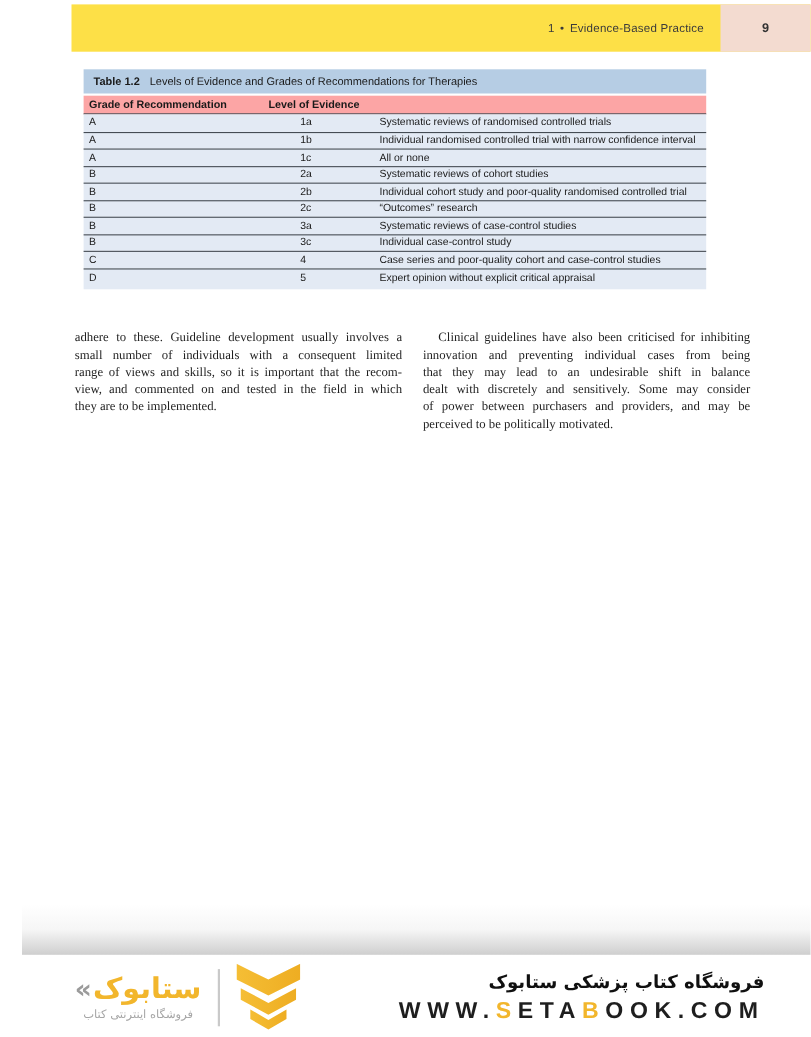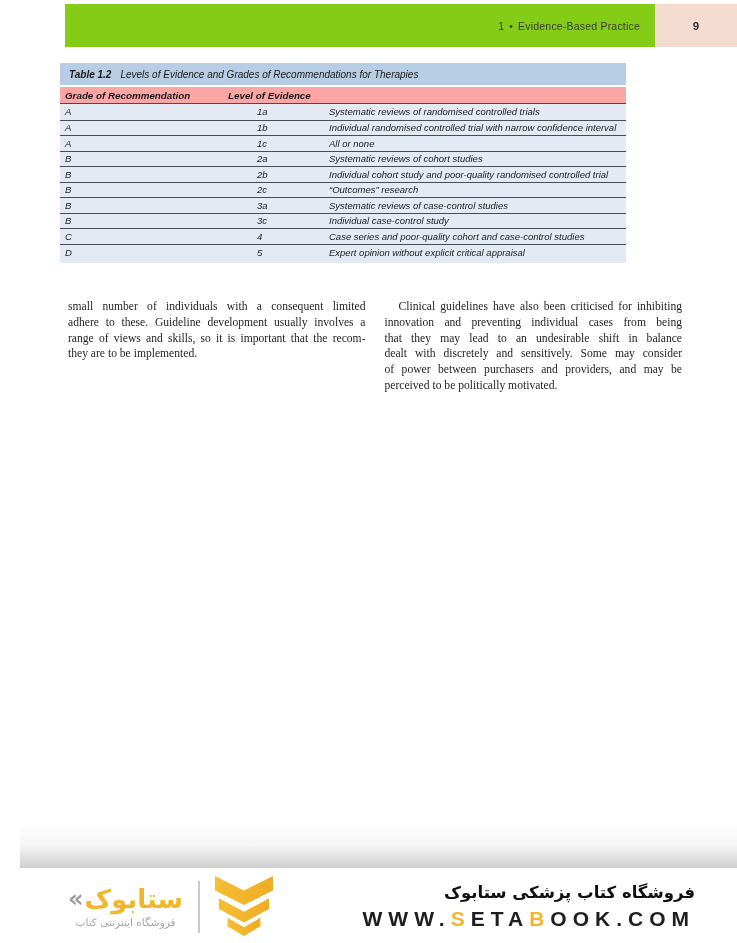--- a/index.html
+++ b/index.html
@@ -2,37 +2,37 @@
 <html><head>
 <meta charset="utf-8">
 <style>
   * { margin: 0; padding: 0; box-sizing: border-box; }
   html, body { width: 737px; height: 943px; background: #ffffff; overflow: hidden; }
   body { position: relative; font-family: "Liberation Sans", sans-serif; }
 
   
   .header-strip {
     position: absolute; left: 65px; right: 0; top: 4px; height: 43px;
-    background: #84cc16;
+    background: #fde047;
     display: flex; align-items: center; justify-content: flex-end;
   }
   .running-head {
     font-size: 10.5px; color: #3b3b3b; letter-spacing: 0.2px;
     margin-right: 97px; white-space: nowrap;
   }
   .running-head .sep { margin: 0 5px; color: #3b3b3b; }
   .pagenum-box {
     position: absolute; right: 0; top: 0; width: 82px; height: 43px;
     background: #f3dbd0;
     display: flex; align-items: center; justify-content: center;
     font-size: 11.5px; font-weight: bold; color: #333;
   }
 
   
-  .evidence-table { position: absolute; left: 60px; top: 63px; width: 566px; font-size: 9.5px; color: #1a1a1a; font-style: italic; }
+  .evidence-table { position: absolute; left: 76px; top: 63px; width: 566px; font-size: 9.5px; color: #1a1a1a; }
   .t-titlebar {
     background: #b6cde4; height: 22px; display: flex; align-items: center;
     padding-left: 9px; font-size: 10px; margin-bottom: 2px;
   }
   .t-titlebar .t-label { font-weight: bold; margin-right: 9px; }
   .t-headrow {
     display: grid; grid-template-columns: 168px 101px 1fr;
     background: #fca5a5; height: 17px; align-items: center;
     font-weight: bold; font-size: 9.8px;
     border-bottom: 1.5px solid #454c54;
@@ -169,23 +169,24 @@
       <div class="t-row">
         <div class="cell grade">D</div>
         <div class="cell level">5</div>
         <div class="cell desc">Expert opinion without explicit critical appraisal</div>
       </div>
     </div>
 </div>
 
 <div class="body-columns">
   <div class="text-col">
+      <div class="line">adhere to these. Guideline development usually involves a</div>
       <div class="line">small number of individuals with a consequent limited</div>
-      <div class="line">adhere to these. Guideline development usually involves a</div>
       <div class="line">range of views and skills, so it is important that the recom-</div>
+      <div class="line">view, and commented on and tested in the field in which</div>
       <div class="line last">they are to be implemented.</div>
     </div>
   <div class="text-col">
       <div class="line indent">Clinical guidelines have also been criticised for inhibiting</div>
       <div class="line">innovation and preventing individual cases from being</div>
       <div class="line">that they may lead to an undesirable shift in balance</div>
       <div class="line">dealt with discretely and sensitively. Some may consider</div>
       <div class="line">of power between purchasers and providers, and may be</div>
       <div class="line last">perceived to be politically motivated.</div>
     </div>

